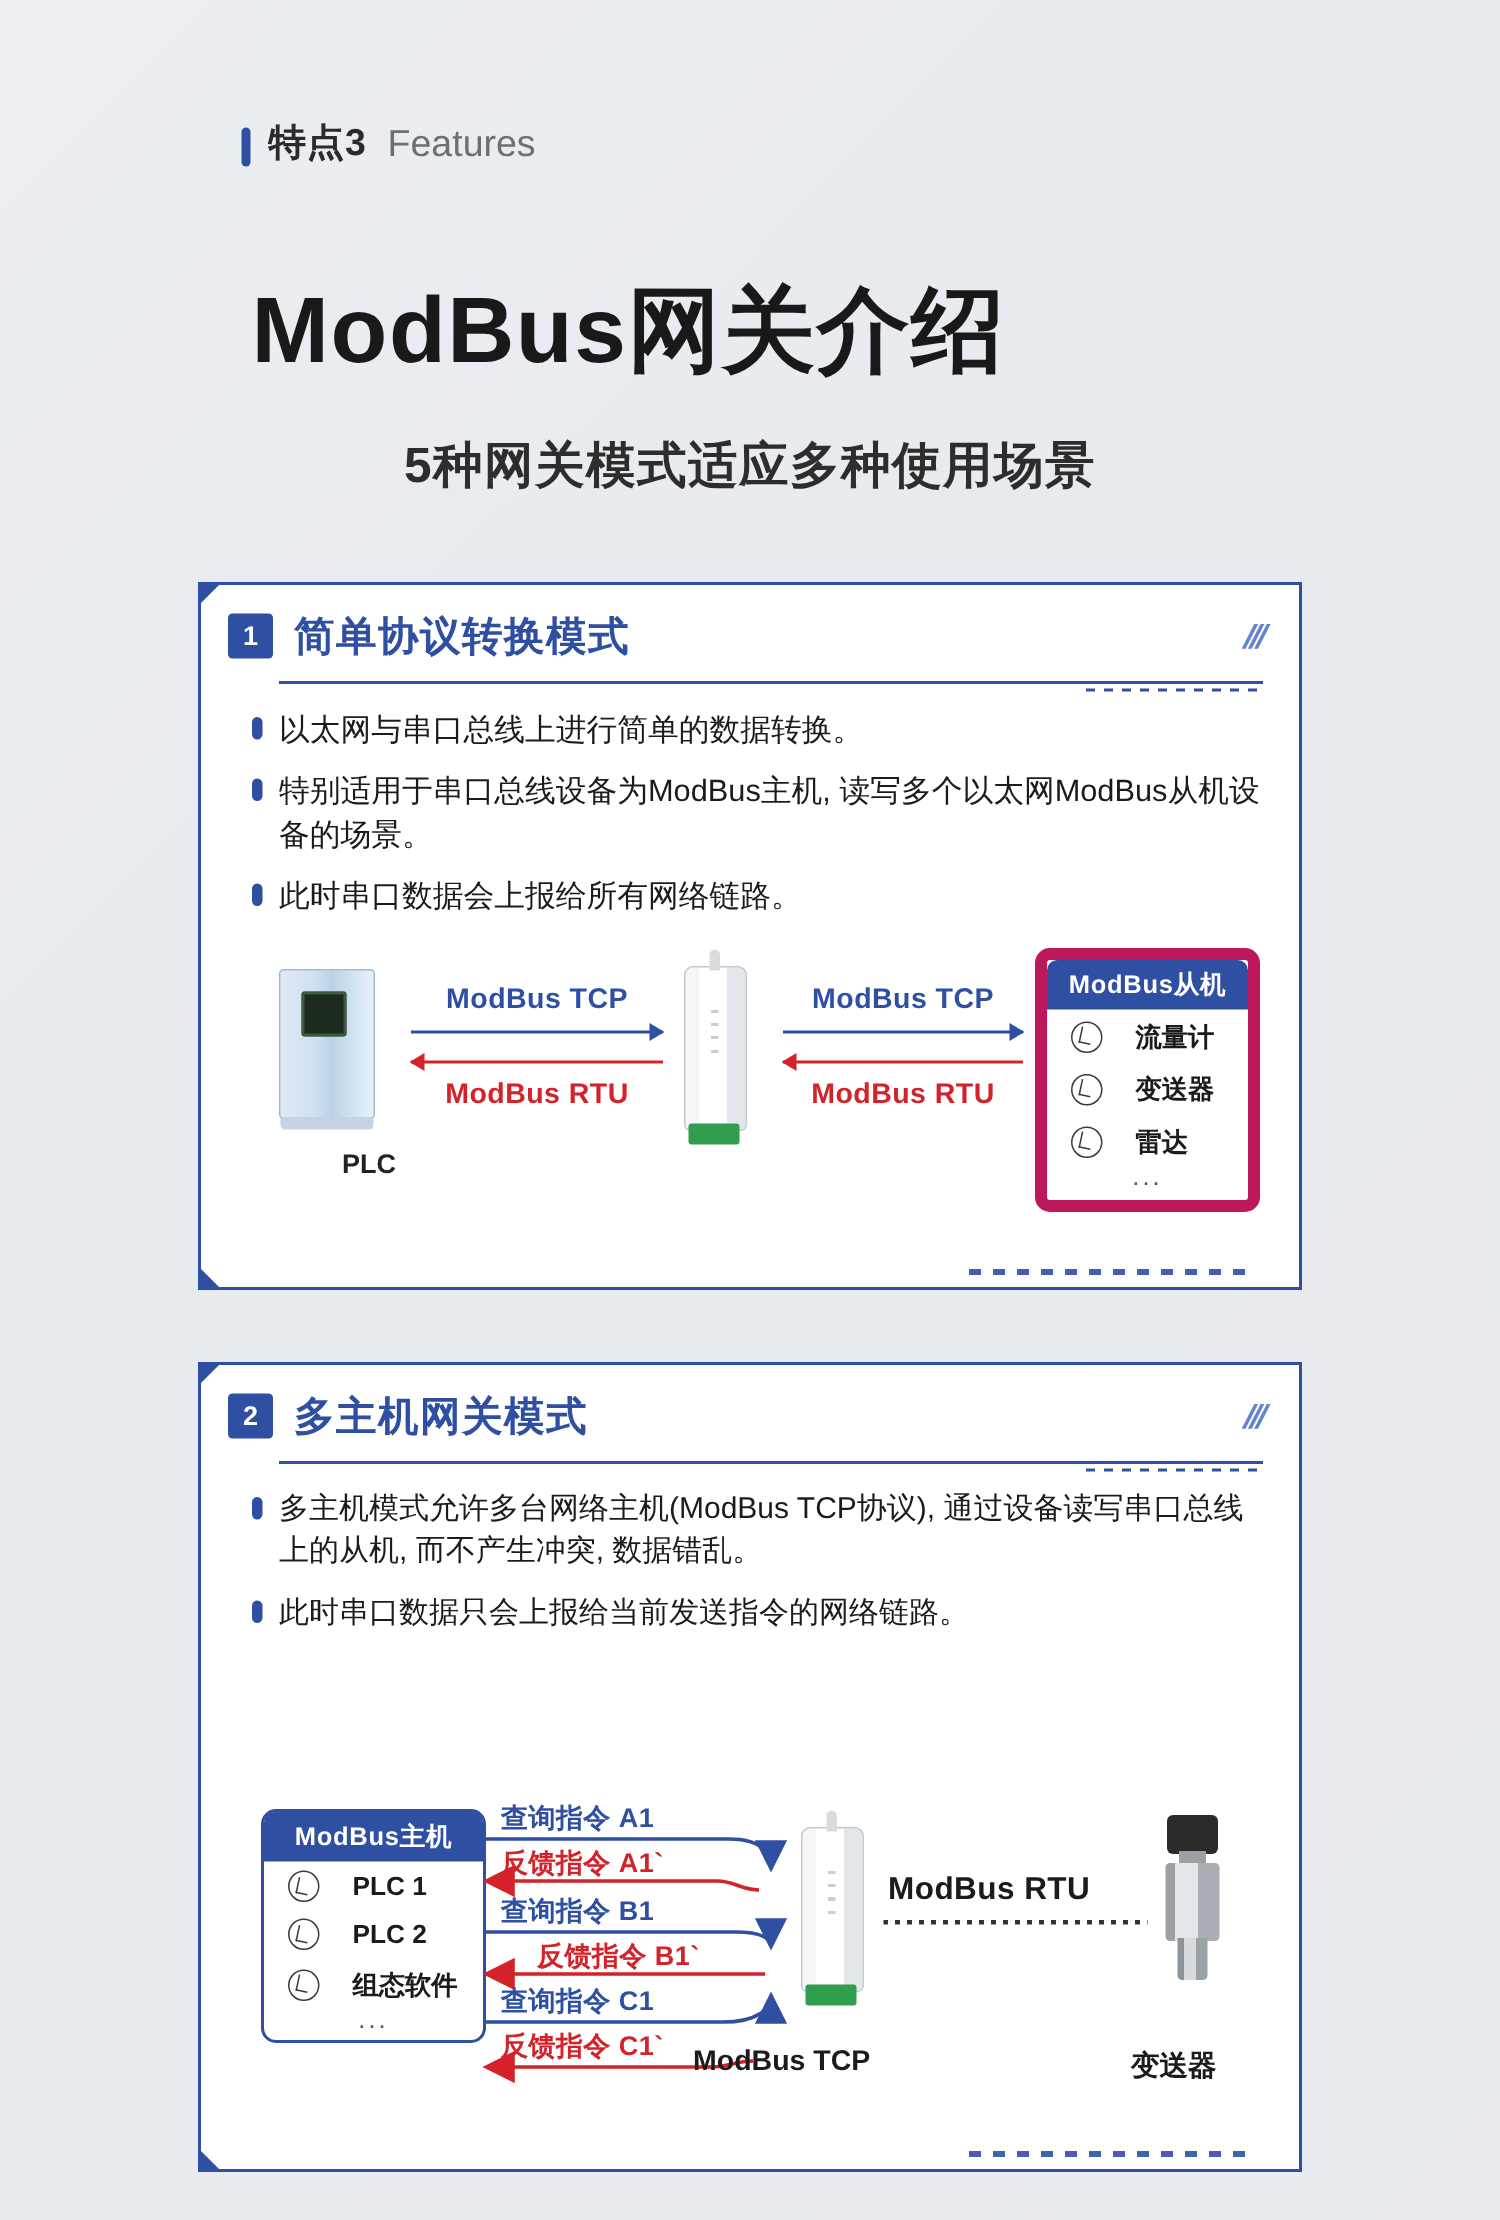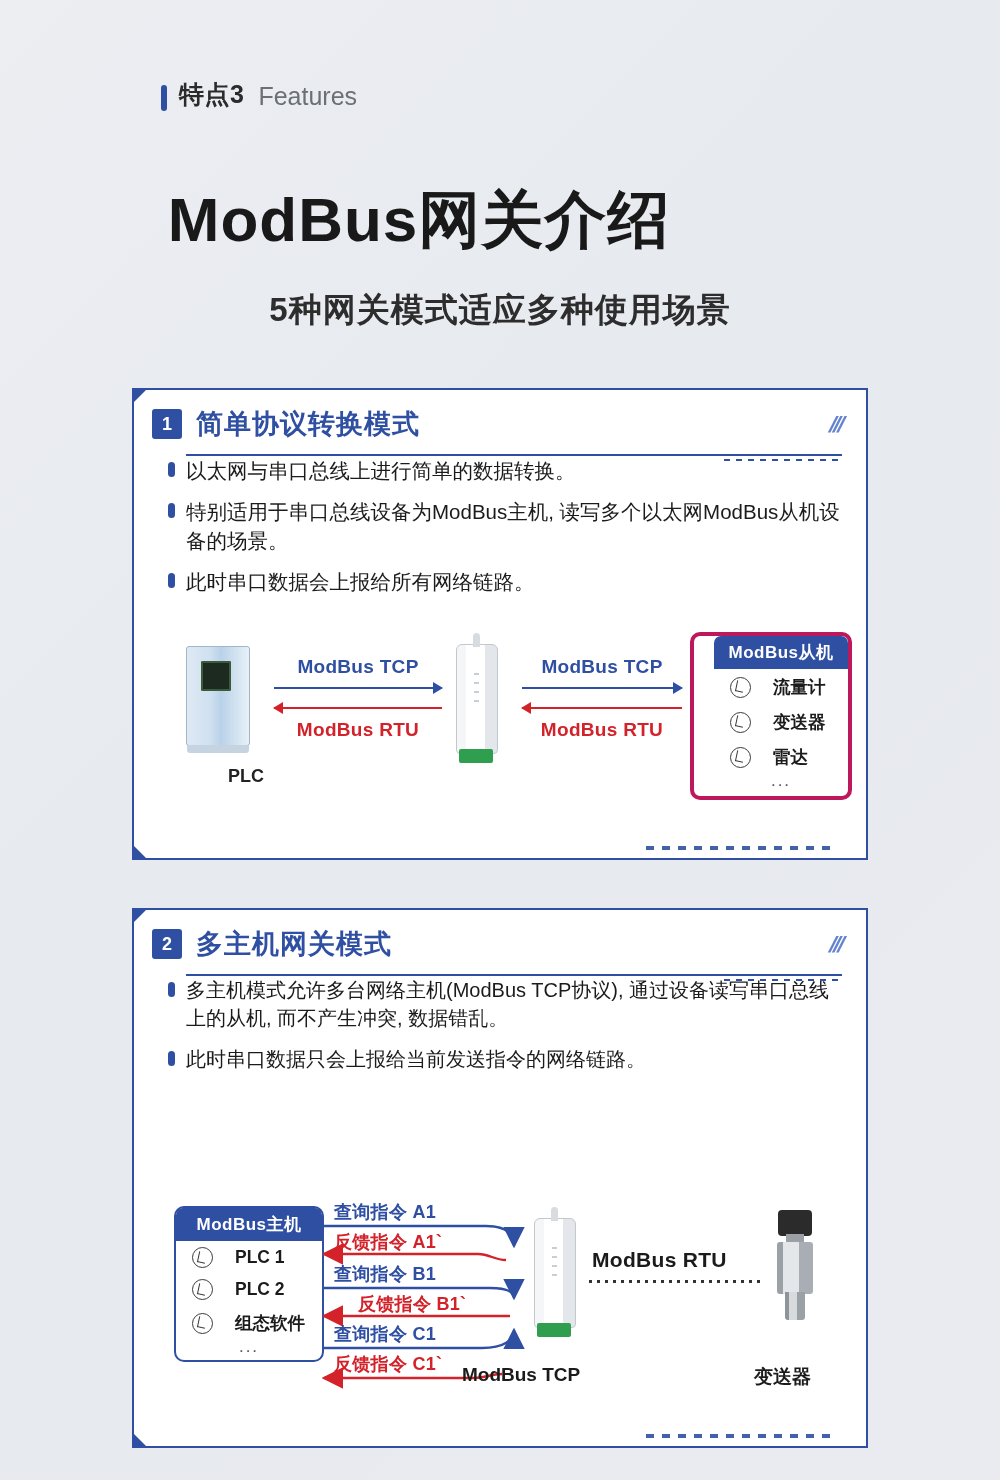--- a/index.html
+++ b/index.html
@@ -133,21 +133,21 @@
     content: "";
     position: absolute;
     right: -2px;
     top: 5px;
     width: 120px;
     height: 2px;
     background: repeating-linear-gradient(to right, #2f4fa3 0 6px, transparent 6px 12px);
   }
 
   .bullets {
-    padding: 0 26px 0 34px;
+    padding: 16px 26px 0 34px;
   }
   .bullet {
     display: flex;
     align-items: flex-start;
     margin-bottom: 12px;
   }
   .bullet-dot {
     width: 7px;
     height: 15px;
     border-radius: 4px;
@@ -275,25 +275,24 @@
   .arr.left  .head { left: -1px;  border-right: 10px solid currentColor; }
   .arr.blue { color: #2f4fa3; }
   .arr.red  { color: #d3222a; }
   .arr .shaft { background: currentColor; }
 
   
   .slave-box {
     position: absolute;
     left: 556px; top: -6px;
     width: 134px;
-    border: 4px solid #be185d;
+    border: 8px solid #be185d;
     border-radius: 10px;
     background: #fff;
     padding-bottom: 8px;
-    padding-left: 20px;
   }
   .slave-head {
     background: #2f4fa3;
     color: #fff;
     font-size: 17px;
     font-weight: bold;
     text-align: center;
     padding: 5px 0;
     border-radius: 7px 7px 0 0;
     letter-spacing: .5px;

